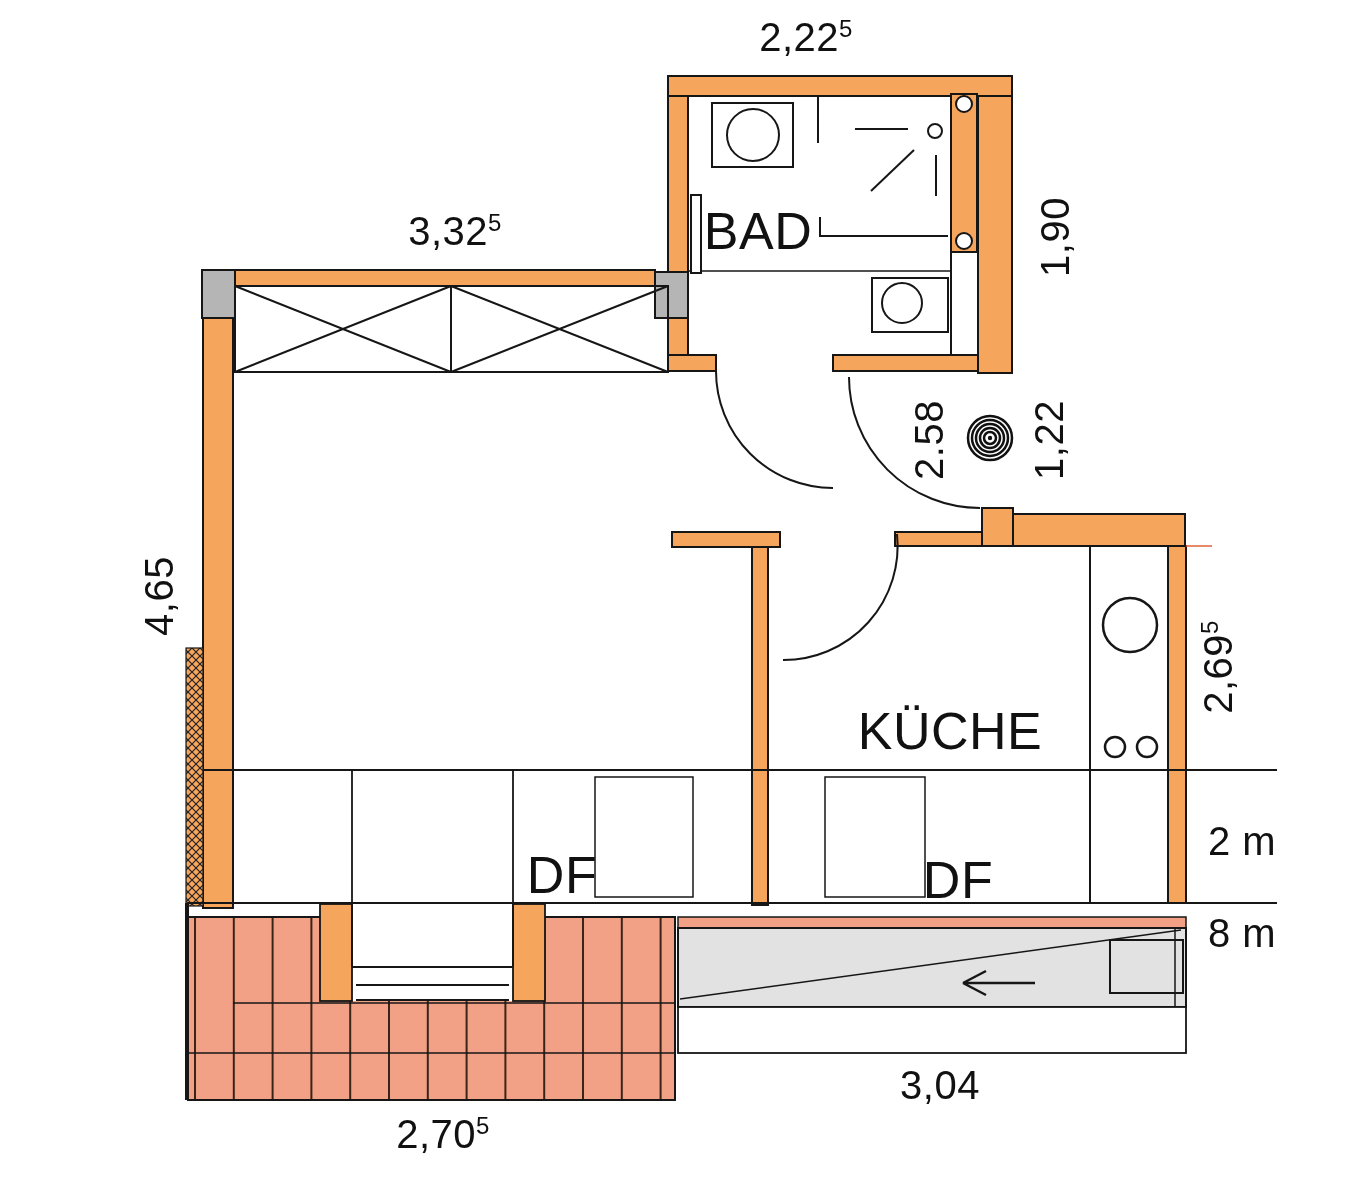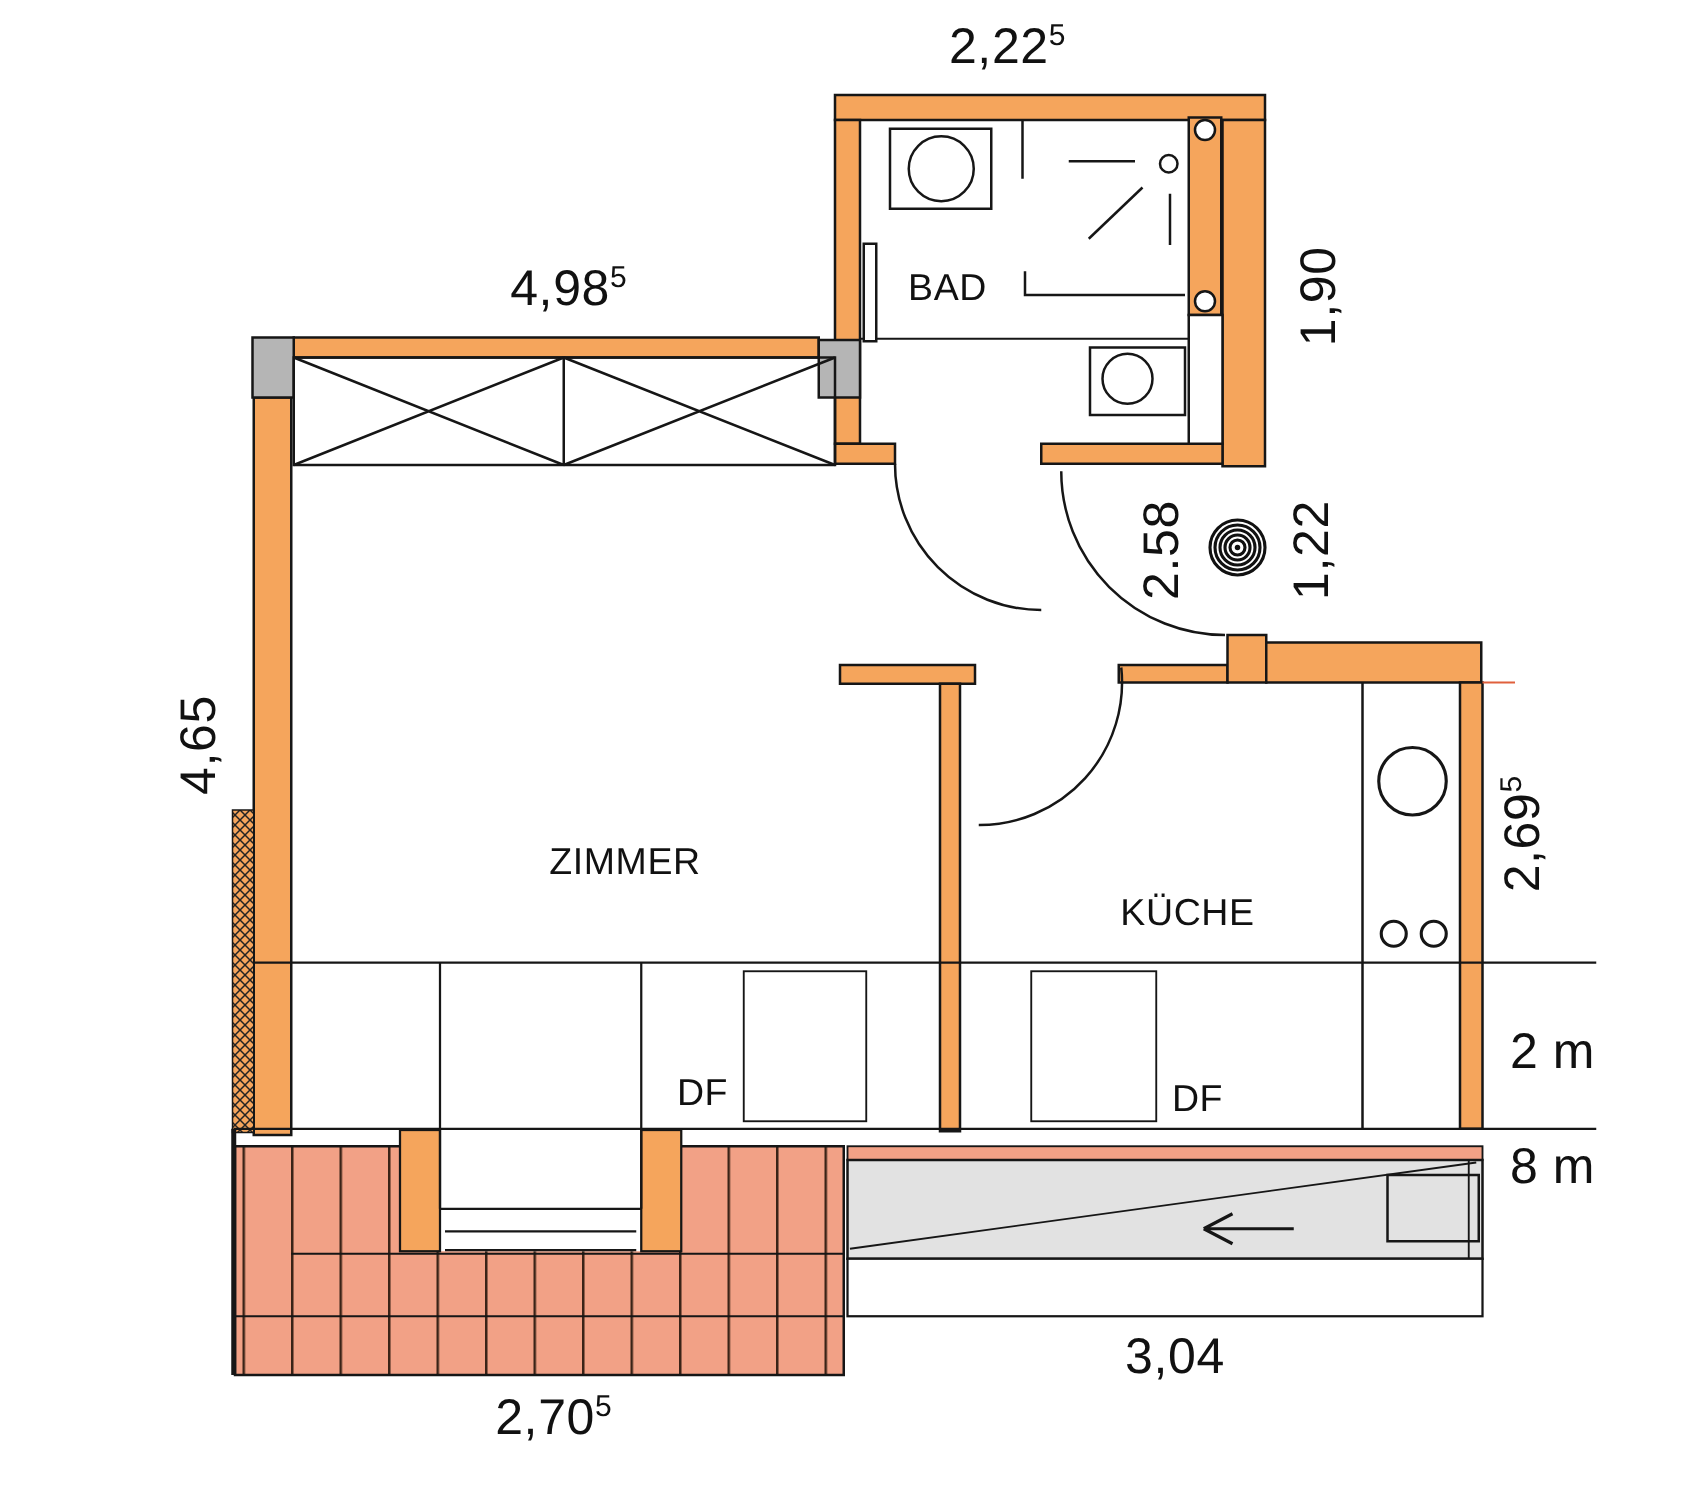--- a/index.html
+++ b/index.html
@@ -3,21 +3,21 @@
 <meta charset="utf-8">
 <style>
   html,body{margin:0;padding:0;background:#fff;}
   .plan{position:relative;width:1354px;height:1196px;background:#fff;
         font-family:"Liberation Sans",sans-serif;overflow:hidden;}
   .plan svg{position:absolute;left:0;top:0;}
   .lbl{position:absolute;transform:translate(-50%,-50%);font-size:40px;color:#111;
        white-space:nowrap;letter-spacing:.5px;line-height:1;}
   .lbl.rot{transform:translate(-50%,-50%) rotate(-90deg);}
   .lbl sup{font-size:60%;}
-  .room{font-size:30px;}
+  .room{font-size:52px;}
 </style>
 </head>
 <body>
 
 <div class="plan">
 
 <svg width="1354" height="1196" viewBox="0 0 1354 1196">
   <defs>
     <pattern id="tilePat" width="38.8" height="24" patternUnits="userSpaceOnUse">
       <rect width="38.8" height="24" fill="#F2A186"></rect>
@@ -141,27 +141,26 @@
     <g stroke="#161616" stroke-width="2.5" fill="none">
       <path d="M1035,983 L963,983 M986,971 L963,983 M986,995 L963,983"></path>
     </g>
     <rect x="678" y="1007" width="508" height="46" fill="#fff" stroke="#161616" stroke-width="1.8"></rect>
   </g>
 
   <line x1="1186" y1="546" x2="1212" y2="546" stroke="#E0603C" stroke-width="1.5"></line>
 </svg>
 
 <div class="lbl room" style="left:758px;top:231px">BAD</div>
-<div class="lbl room" style="left:500px;top:690px">ZIMMER</div>
 <div class="lbl room" style="left:950px;top:731px">KÜCHE</div>
 <div class="lbl room" style="left:562px;top:875px">DF</div>
 <div class="lbl room" style="left:958px;top:880px">DF</div>
 
 <div class="lbl" style="left:806px;top:37px"><span>2,22</span><sup>5</sup></div>
-<div class="lbl" style="left:455px;top:231px"><span>4,98</span><sup>5</sup></div>
+<div class="lbl" style="left:455px;top:231px"><span>3,32</span><sup>5</sup></div>
 <div class="lbl rot" style="left:1055px;top:237px"><span>1,90</span><sup></sup></div>
 <div class="lbl rot" style="left:929px;top:440px"><span>2.58</span><sup></sup></div>
 <div class="lbl rot" style="left:1049px;top:440px"><span>1,22</span><sup></sup></div>
 <div class="lbl rot" style="left:159px;top:596px"><span>4,65</span><sup></sup></div>
 <div class="lbl rot" style="left:1218px;top:667px"><span>2,69</span><sup>5</sup></div>
 <div class="lbl" style="left:443px;top:1134px"><span>2,70</span><sup>5</sup></div>
 <div class="lbl" style="left:940px;top:1085px"><span>3,04</span><sup></sup></div>
 
 <div class="lbl" style="left:1242px;top:841px">2 m</div>
 <div class="lbl" style="left:1242px;top:933px">8 m</div>

